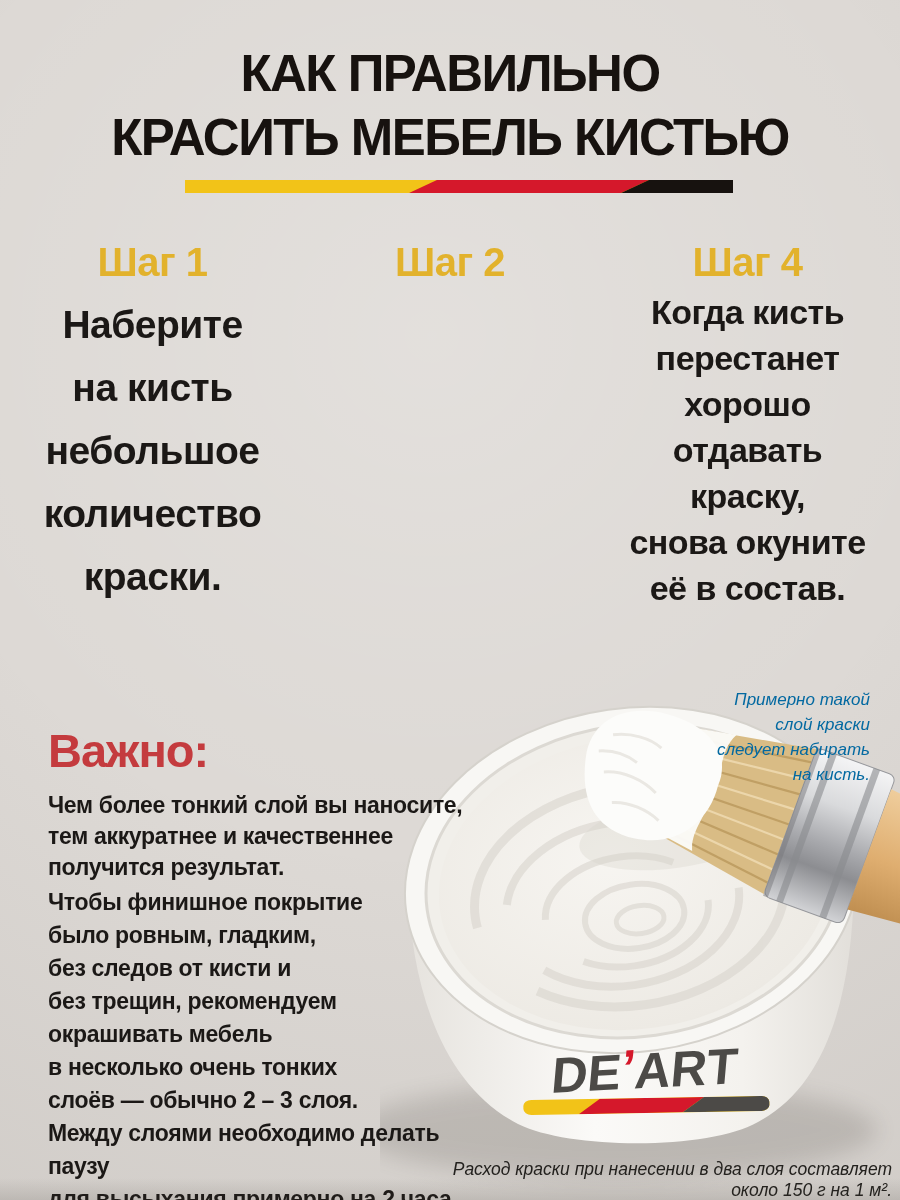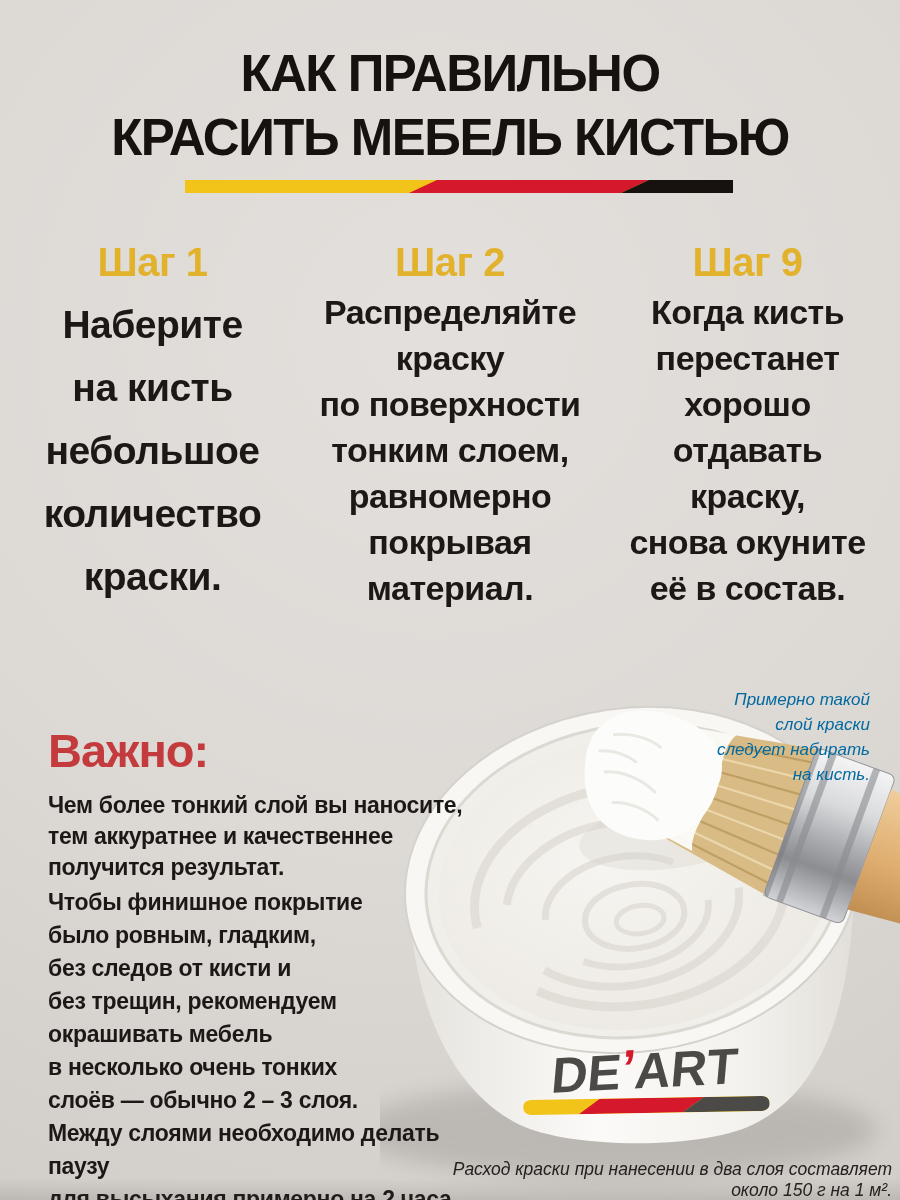--- a/index.html
+++ b/index.html
@@ -117,30 +117,23 @@
   <div class="step">
     <div class="step-label">Шаг 1</div>
     <div class="step-body pre">Наберите
 на кисть
 небольшое
 количество
 краски.</div>
   </div>
   <div class="step">
     <div class="step-label">Шаг 2</div>
-    <div class="step-body pre">Распределяйте
-краску
-по поверхности
-тонким слоем,
-равномерно
-покрывая
-материал.</div>
   </div>
   <div class="step">
-    <div class="step-label">Шаг 9</div>
+    <div class="step-label">Шаг 4</div>
     <div class="step-body pre">Когда кисть
 перестанет
 хорошо
 отдавать
 краску,
 снова окуните
 её в состав.</div>
   </div>
 </div>
 

